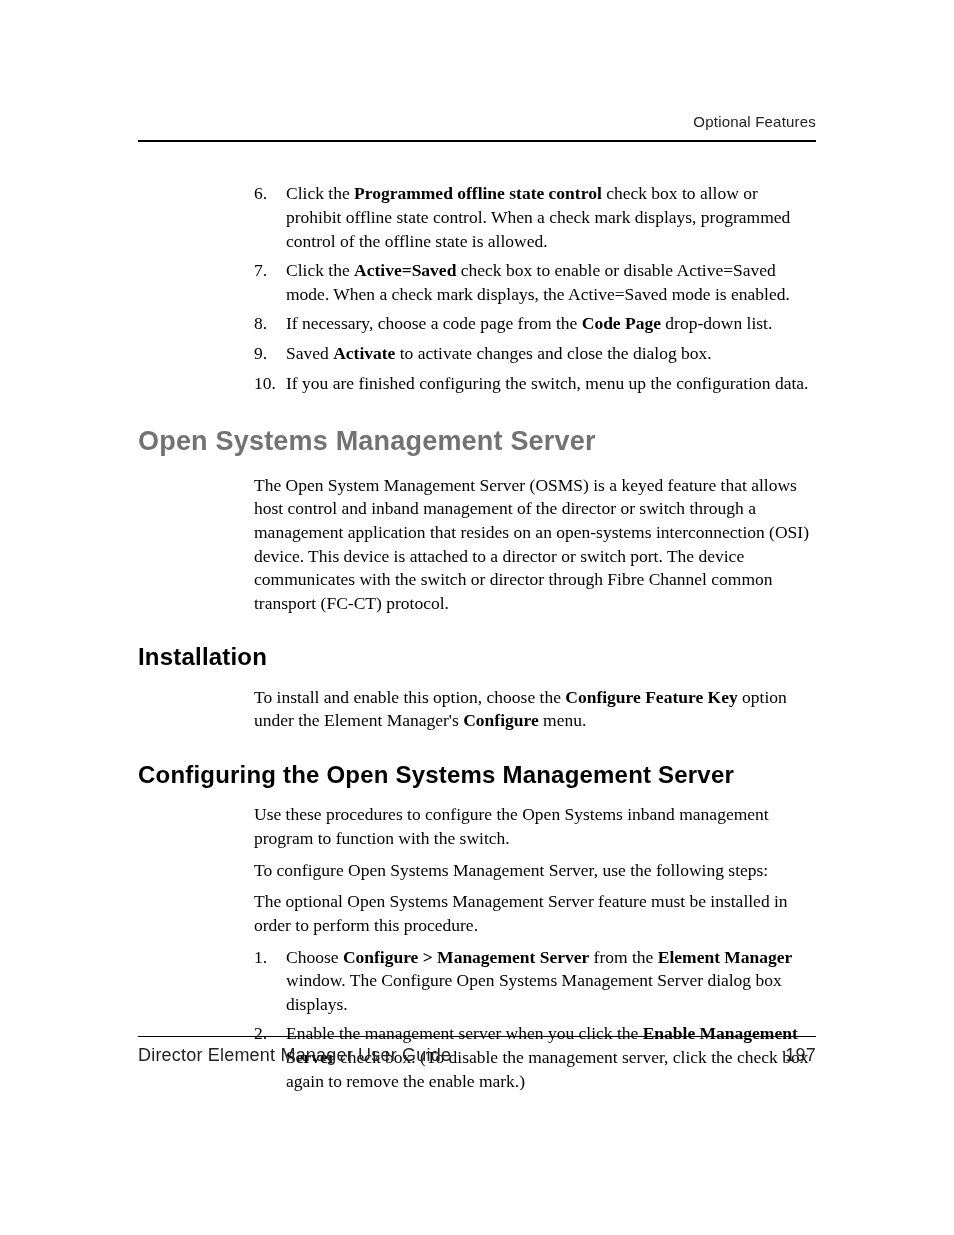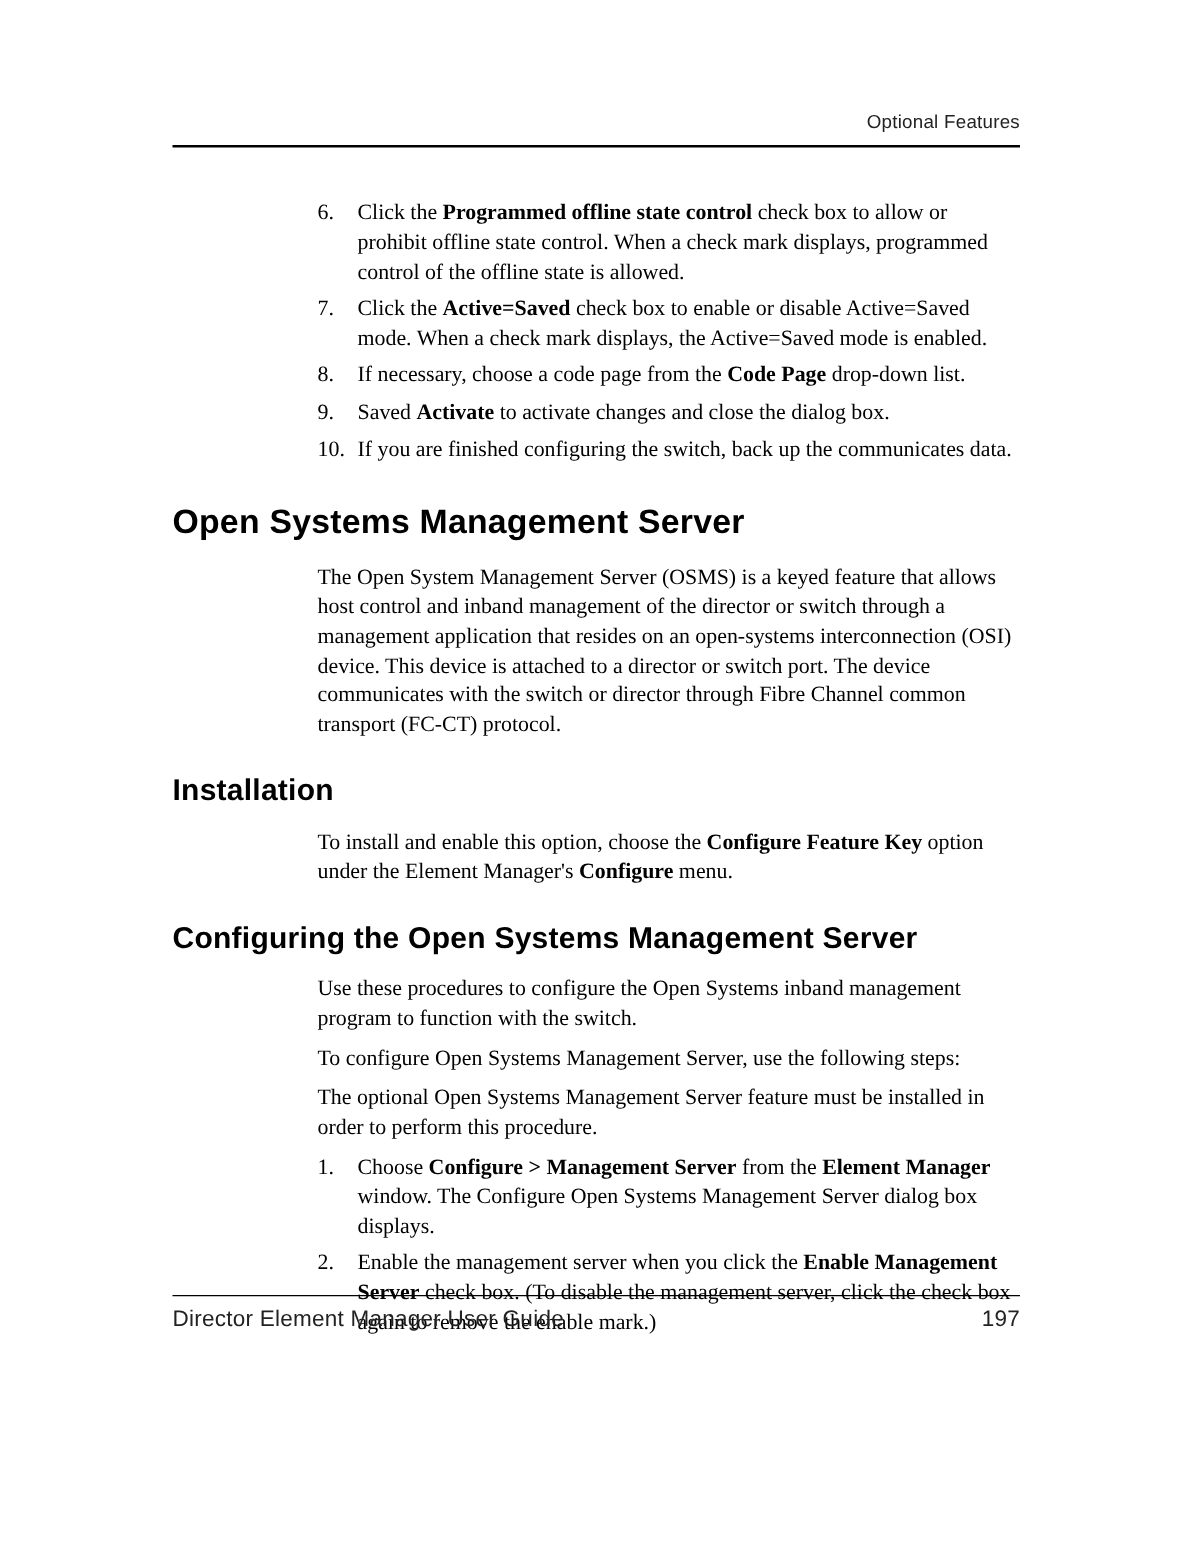--- a/index.html
+++ b/index.html
@@ -9,21 +9,21 @@
       background: #fff;
       font-family: 'Times New Roman', Times, serif;
       font-size: 17.5px;
       color: #000;
       position: relative;
       line-height: 1.35;
     }
     .page {
       position: absolute;
       top: 0; left: 0; right: 0; bottom: 0;
-      padding: 88px 138px 0 138px;
+      padding: 112px 138px 0 138px;
     }
     .header-label {
       font-family: 'Futura', 'Trebuchet MS', Arial, sans-serif;
       font-size: 15px;
       text-align: right;
       padding-bottom: 8px;
       letter-spacing: 0.2px;
       color: #222;
     }
     .header-rule {
@@ -52,21 +52,21 @@
       width: 28px;
       text-align: left;
     }
     h1.section-heading {
       font-family: 'Futura', 'Trebuchet MS', Arial, sans-serif;
       font-weight: 600;
       font-size: 27px;
       margin-top: 28px;
       margin-bottom: 14px;
       letter-spacing: 0.2px;
-      color: #000000;
+      color: #737373;
     }
     h2.sub-heading {
       font-family: 'Futura', 'Trebuchet MS', Arial, sans-serif;
       font-weight: 600;
       font-size: 24px;
       margin-top: 26px;
       margin-bottom: 12px;
       letter-spacing: 0.2px;
       color: #000;
     }
@@ -116,21 +116,21 @@
       <li>
         <span class="num">8.</span>
         <span>If necessary, choose a code page from the </span><span class="b">Code Page</span><span> drop-down list.</span>
       </li>
       <li>
         <span class="num">9.</span>
         <span>Saved </span><span class="b">Activate</span><span> to activate changes and close the dialog box.</span>
       </li>
       <li>
         <span class="num">10.</span>
-        <span>If you are finished configuring the switch, back up the communicates data.</span><span class="b"></span><span></span>
+        <span>If you are finished configuring the switch, menu up the configuration data.</span><span class="b"></span><span></span>
       </li>
     </ol>
   </div>
 
   <h1 class="section-heading">Open Systems Management Server</h1>
   <div class="body-text-block">
     <p class="para">The Open System Management Server (OSMS) is a keyed feature that allows host control and inband management of the director or switch through a management application that resides on an open-systems interconnection (OSI) device. This device is attached to a director or switch port. The device communicates with the switch or director through Fibre Channel common transport (FC-CT) protocol.</p>
   </div>
 
   <h2 class="sub-heading">Installation</h2>

